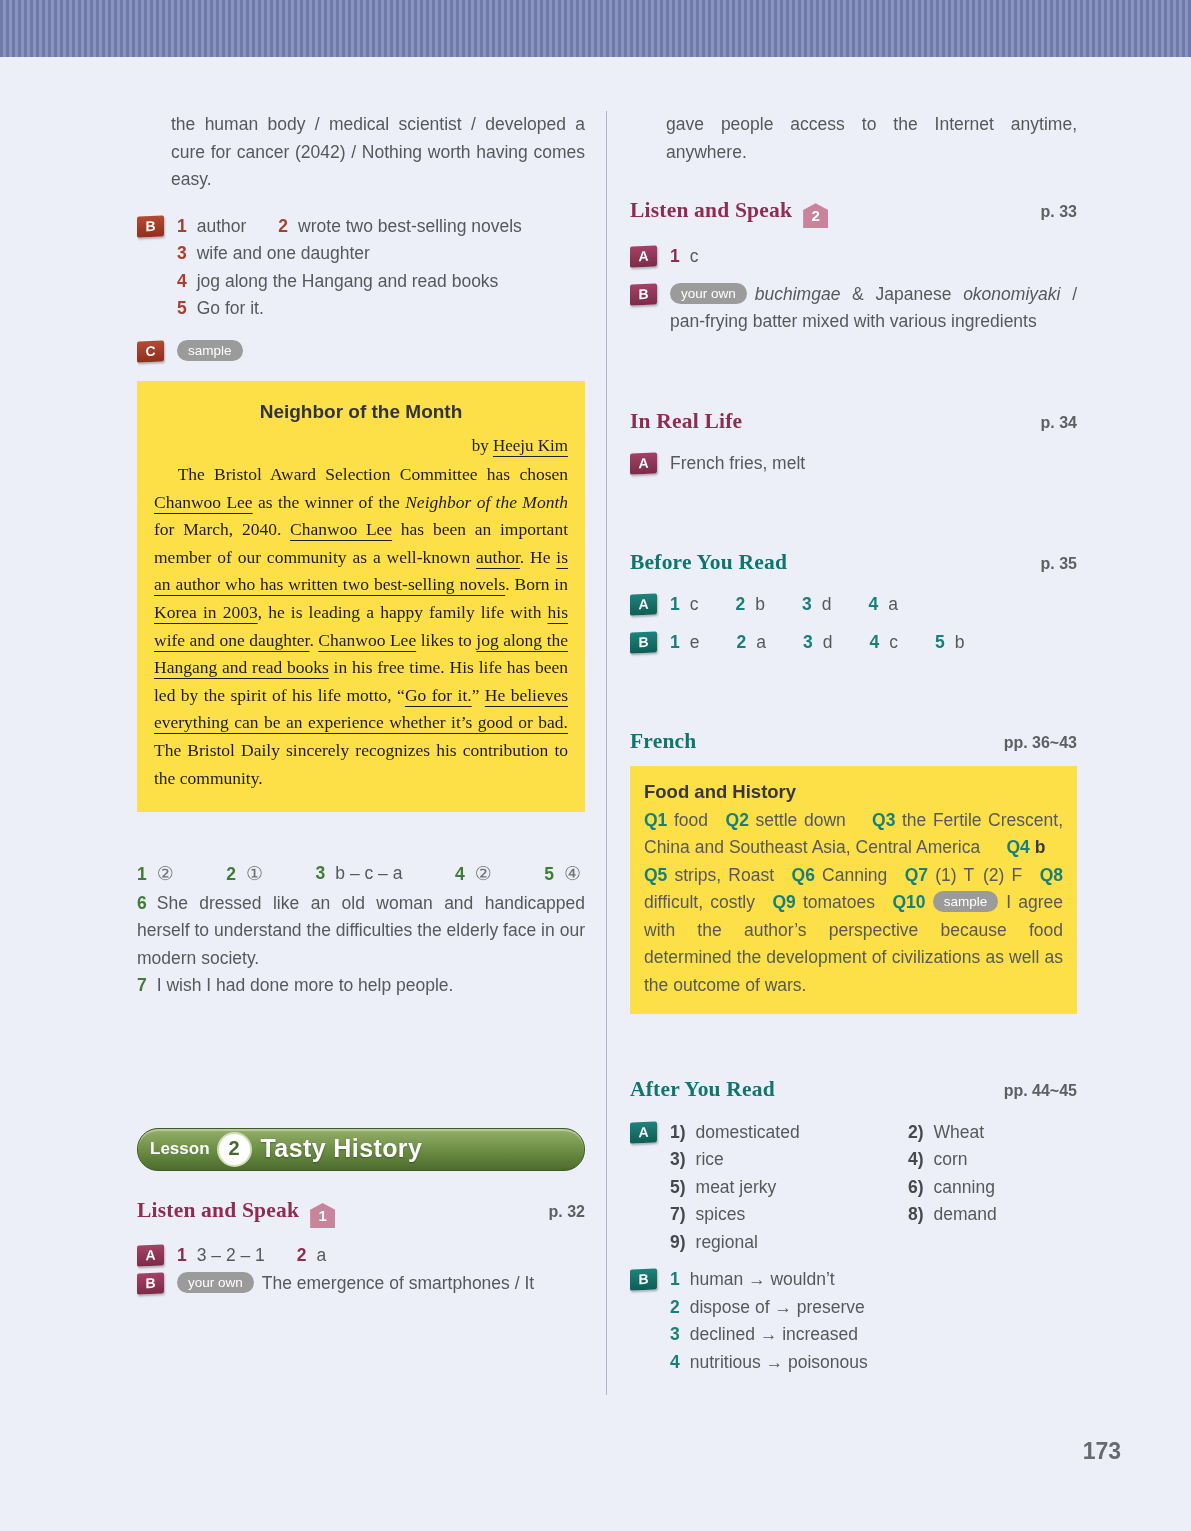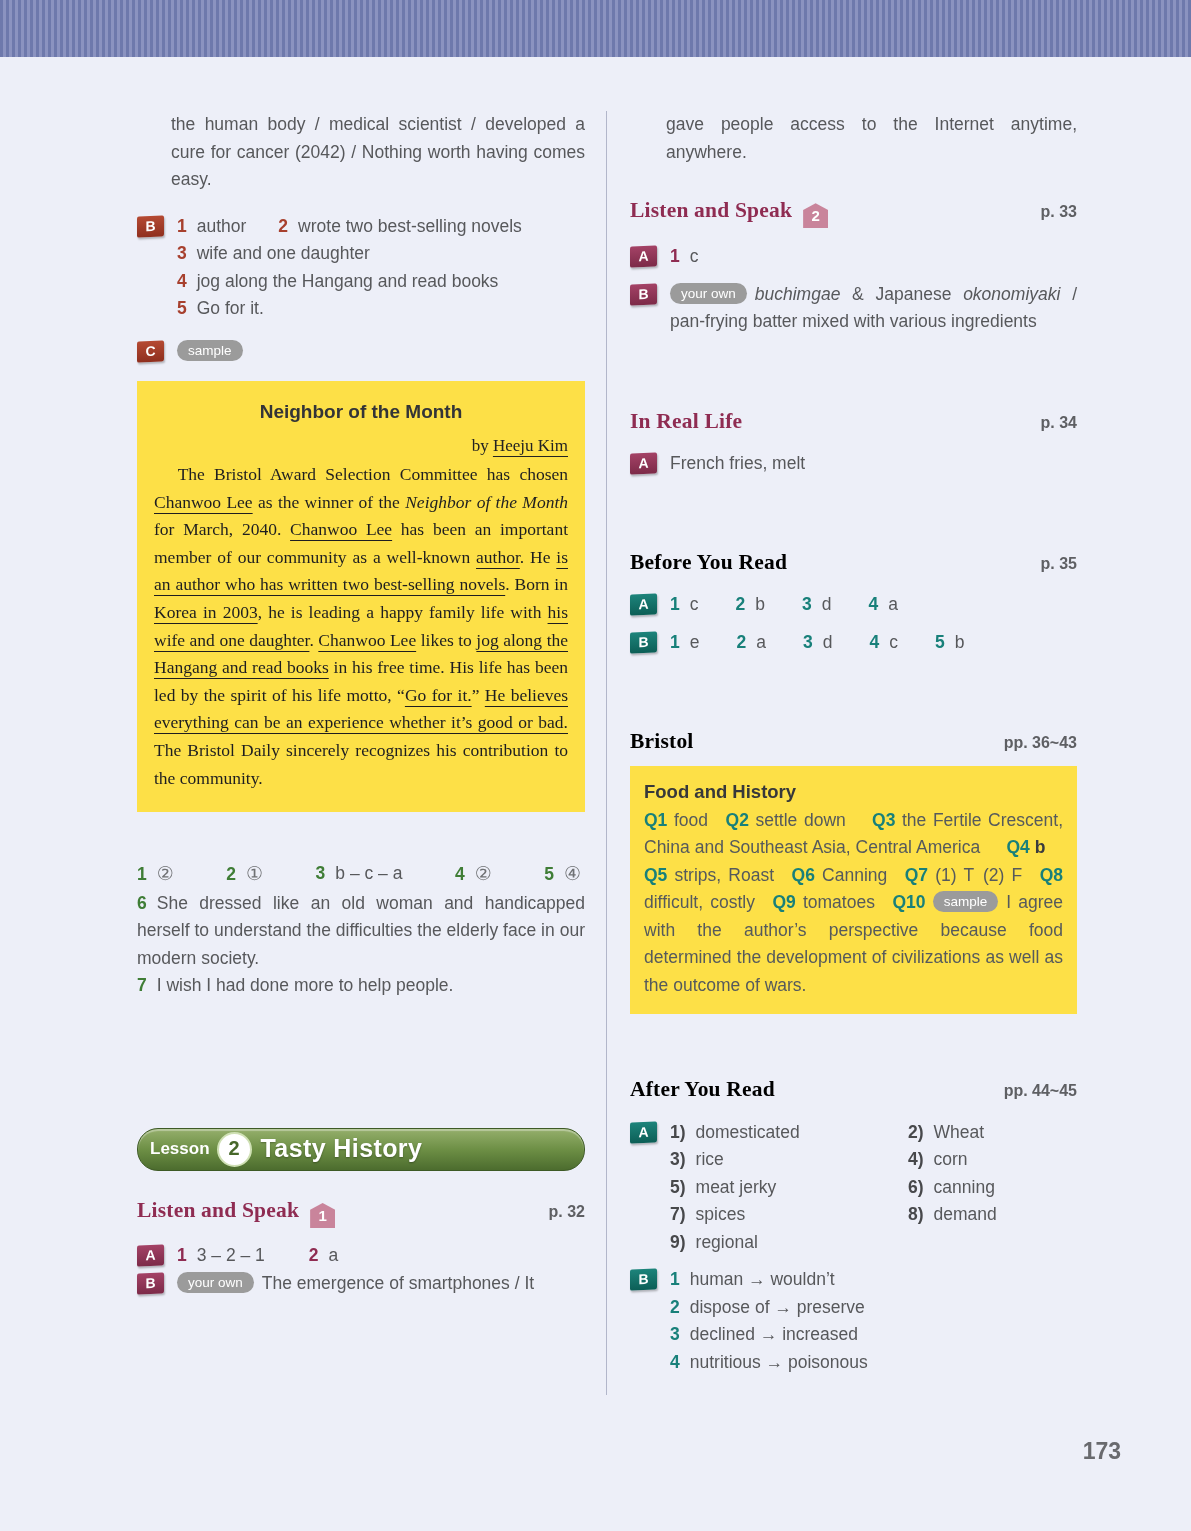--- a/index.html
+++ b/index.html
@@ -33,21 +33,21 @@
   .letter-box{margin-top:16px;padding:16px 17px 20px;}
   .letter-title{text-align:center;font-size:19px;font-weight:bold;color:#333437;line-height:30px;margin-bottom:6px;}
   .letter-byline{text-align:right;font-family:"Liberation Serif",serif;color:#222;font-size:17px;line-height:26px;margin-bottom:2px;}
   .letter-byline u, .letter-body u{text-underline-offset:5px;text-decoration-thickness:1px;}
   .letter-body{font-family:"Liberation Serif",serif;color:#1e1e20;font-size:17.5px;line-height:27.6px;
                text-align:justify;text-indent:1.35em;}
   .section{margin-top:0;}
   .section-head{display:flex;justify-content:space-between;align-items:baseline;}
   .section-title{font-family:"Liberation Serif",serif;font-weight:bold;font-size:21.5px;letter-spacing:.2px;text-align:center;}
   .section-title.maroon{color:#8f2c52;}
-  .section-title.teal{color:#000000;}
+  .section-title.teal{color:#0f766e;}
   .section-title.green{color:#3c7d35;}
   .pageref{color:#5e5f63;font-weight:bold;font-size:16px;}
   .house{display:inline-flex;width:25px;height:25px;margin-left:11px;vertical-align:-4px;
          clip-path:polygon(50% 0,100% 27%,100% 100%,0 100%,0 27%);background:#c9849b;color:#fff;
          align-items:center;justify-content:center;font-weight:bold;font-size:15px;font-family:"Liberation Sans",sans-serif;}
   .wrap-answers{display:flex;justify-content:space-between;margin-top:14px;padding-right:4px;}
   .circled{font-size:19px;color:#6f7174;}
   .lesson-banner{margin-top:128px;height:41px;border-radius:21px;border:1px solid #3e5a26;
         background:linear-gradient(180deg,#95af6c 0%,#6d8f45 50%,#4c6c2e 100%);
         box-shadow:inset 0 2px 1px rgba(255,255,255,.35);display:flex;align-items:center;padding:0 12px;}
@@ -120,21 +120,21 @@
         <span class="lesson-title">Tasty History</span>
       </div>
 
       <div class="section" style="margin-top:26px;">
         <div class="section-head">
           <span><span class="section-title maroon">Listen and Speak</span><span class="house">1</span></span>
           <span class="pageref">p. 32</span>
         </div>
         <div class="arow" style="margin-top:14px;">
           <span class="badge maroon">A</span>
-          <div class="acontent subrow" style="column-gap:44px;">
+          <div class="acontent subrow" style="column-gap:32px;">
             <span class="pair"><span class="num maroon">1</span><span>3 – 2 – 1</span></span>
             <span class="pair"><span class="num maroon">2</span><span>a</span></span>
           </div>
         </div>
         <div class="arow" style="margin-top:1px;">
           <span class="badge maroon">B</span>
           <div class="acontent">
             <span class="pill">your own</span><span>The emergence of smartphones / It</span>
           </div>
         </div>
@@ -197,21 +197,21 @@
             <span class="pair"><span class="num teal">2</span><span>a</span></span>
             <span class="pair"><span class="num teal">3</span><span>d</span></span>
             <span class="pair"><span class="num teal">4</span><span>c</span></span>
             <span class="pair"><span class="num teal">5</span><span>b</span></span>
           </div>
         </div>
       </div>
 
       <div class="section" style="margin-top:72px;">
         <div class="section-head">
-          <span class="section-title teal">Bristol</span>
+          <span class="section-title teal">French</span>
           <span class="pageref">pp. 36~43</span>
         </div>
         <div class="white-box reading-box">
           <div class="reading-box-title">Food and History</div>
           <p class="justify" style="margin:0;"><span class="q">Q1</span> food  <span class="q">Q2</span> settle down   <span class="q">Q3</span> the Fertile Crescent, China and Southeast Asia, Central America   <span class="q">Q4</span> <span class="qb">b</span>  <span class="q">Q5</span> strips, Roast  <span class="q">Q6</span> Canning  <span class="q">Q7</span> (1) T (2) F  <span class="q">Q8</span> difficult, costly  <span class="q">Q9</span> tomatoes  <span class="q">Q10</span> <span class="pill">sample</span>I agree with the author’s perspective because food determined the development of civilizations as well as the outcome of wars.</p>
         </div>
       </div>
 
       <div class="section" style="margin-top:62px;">
         <div class="section-head">

